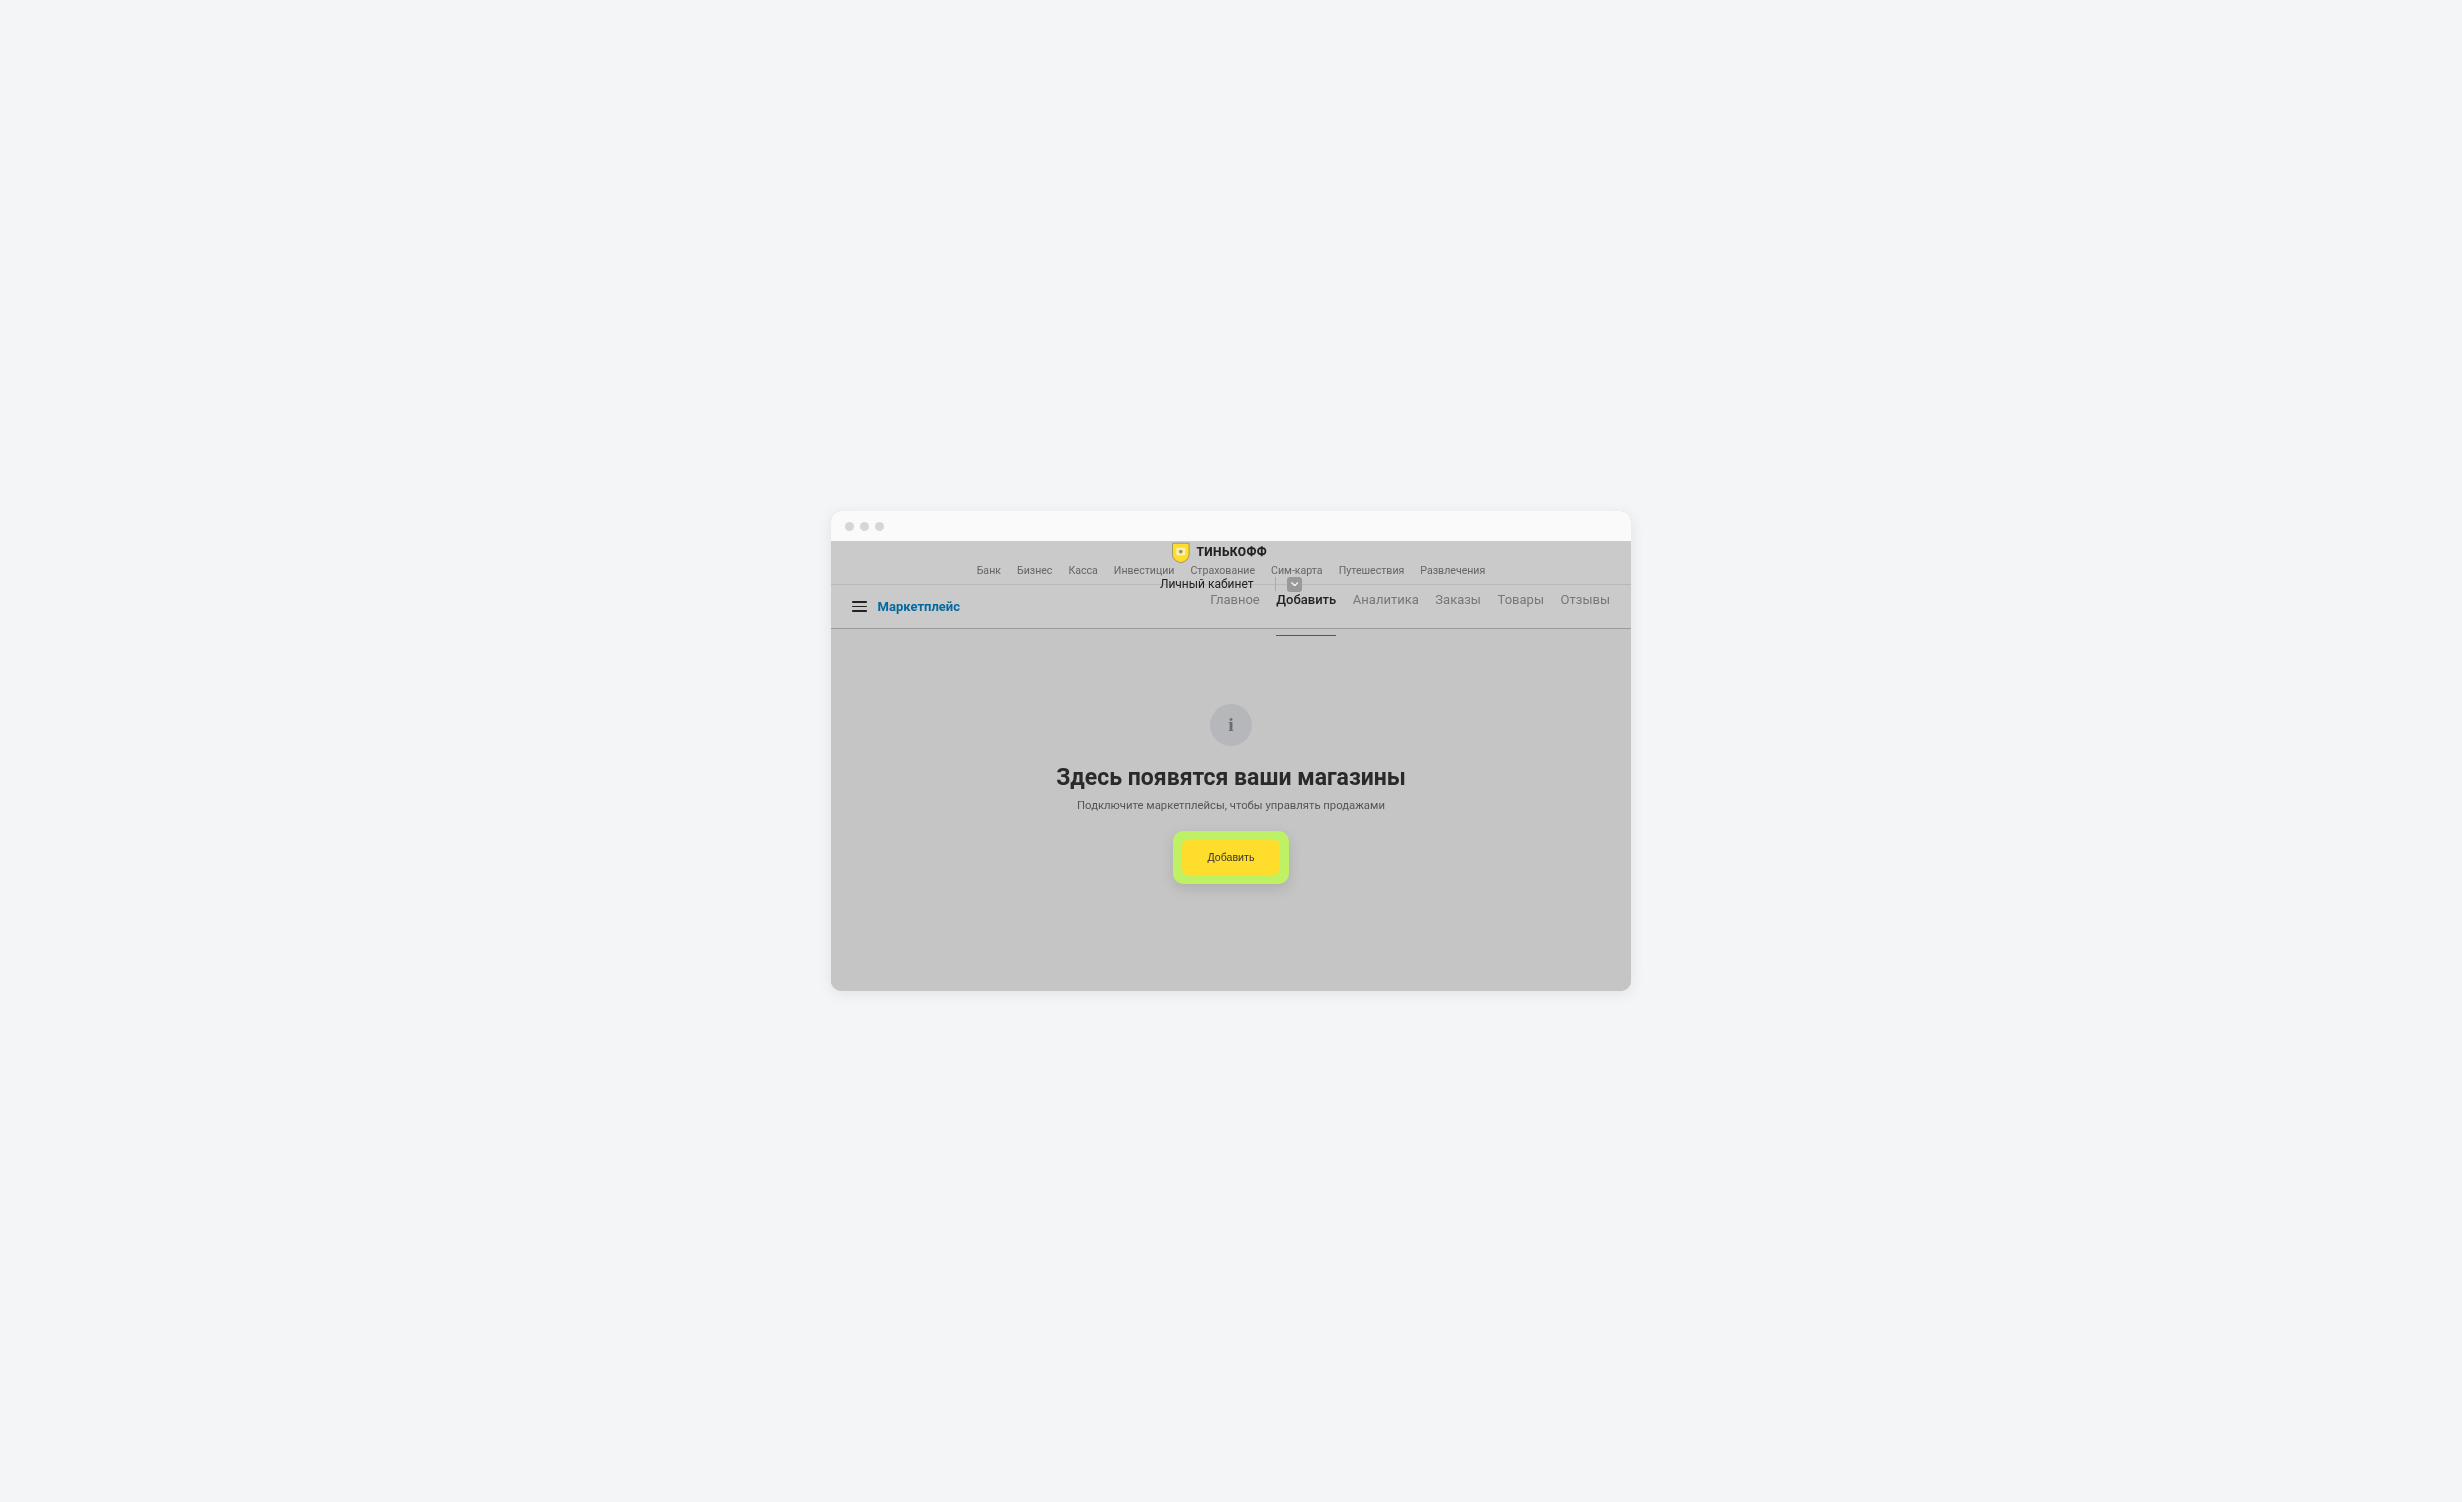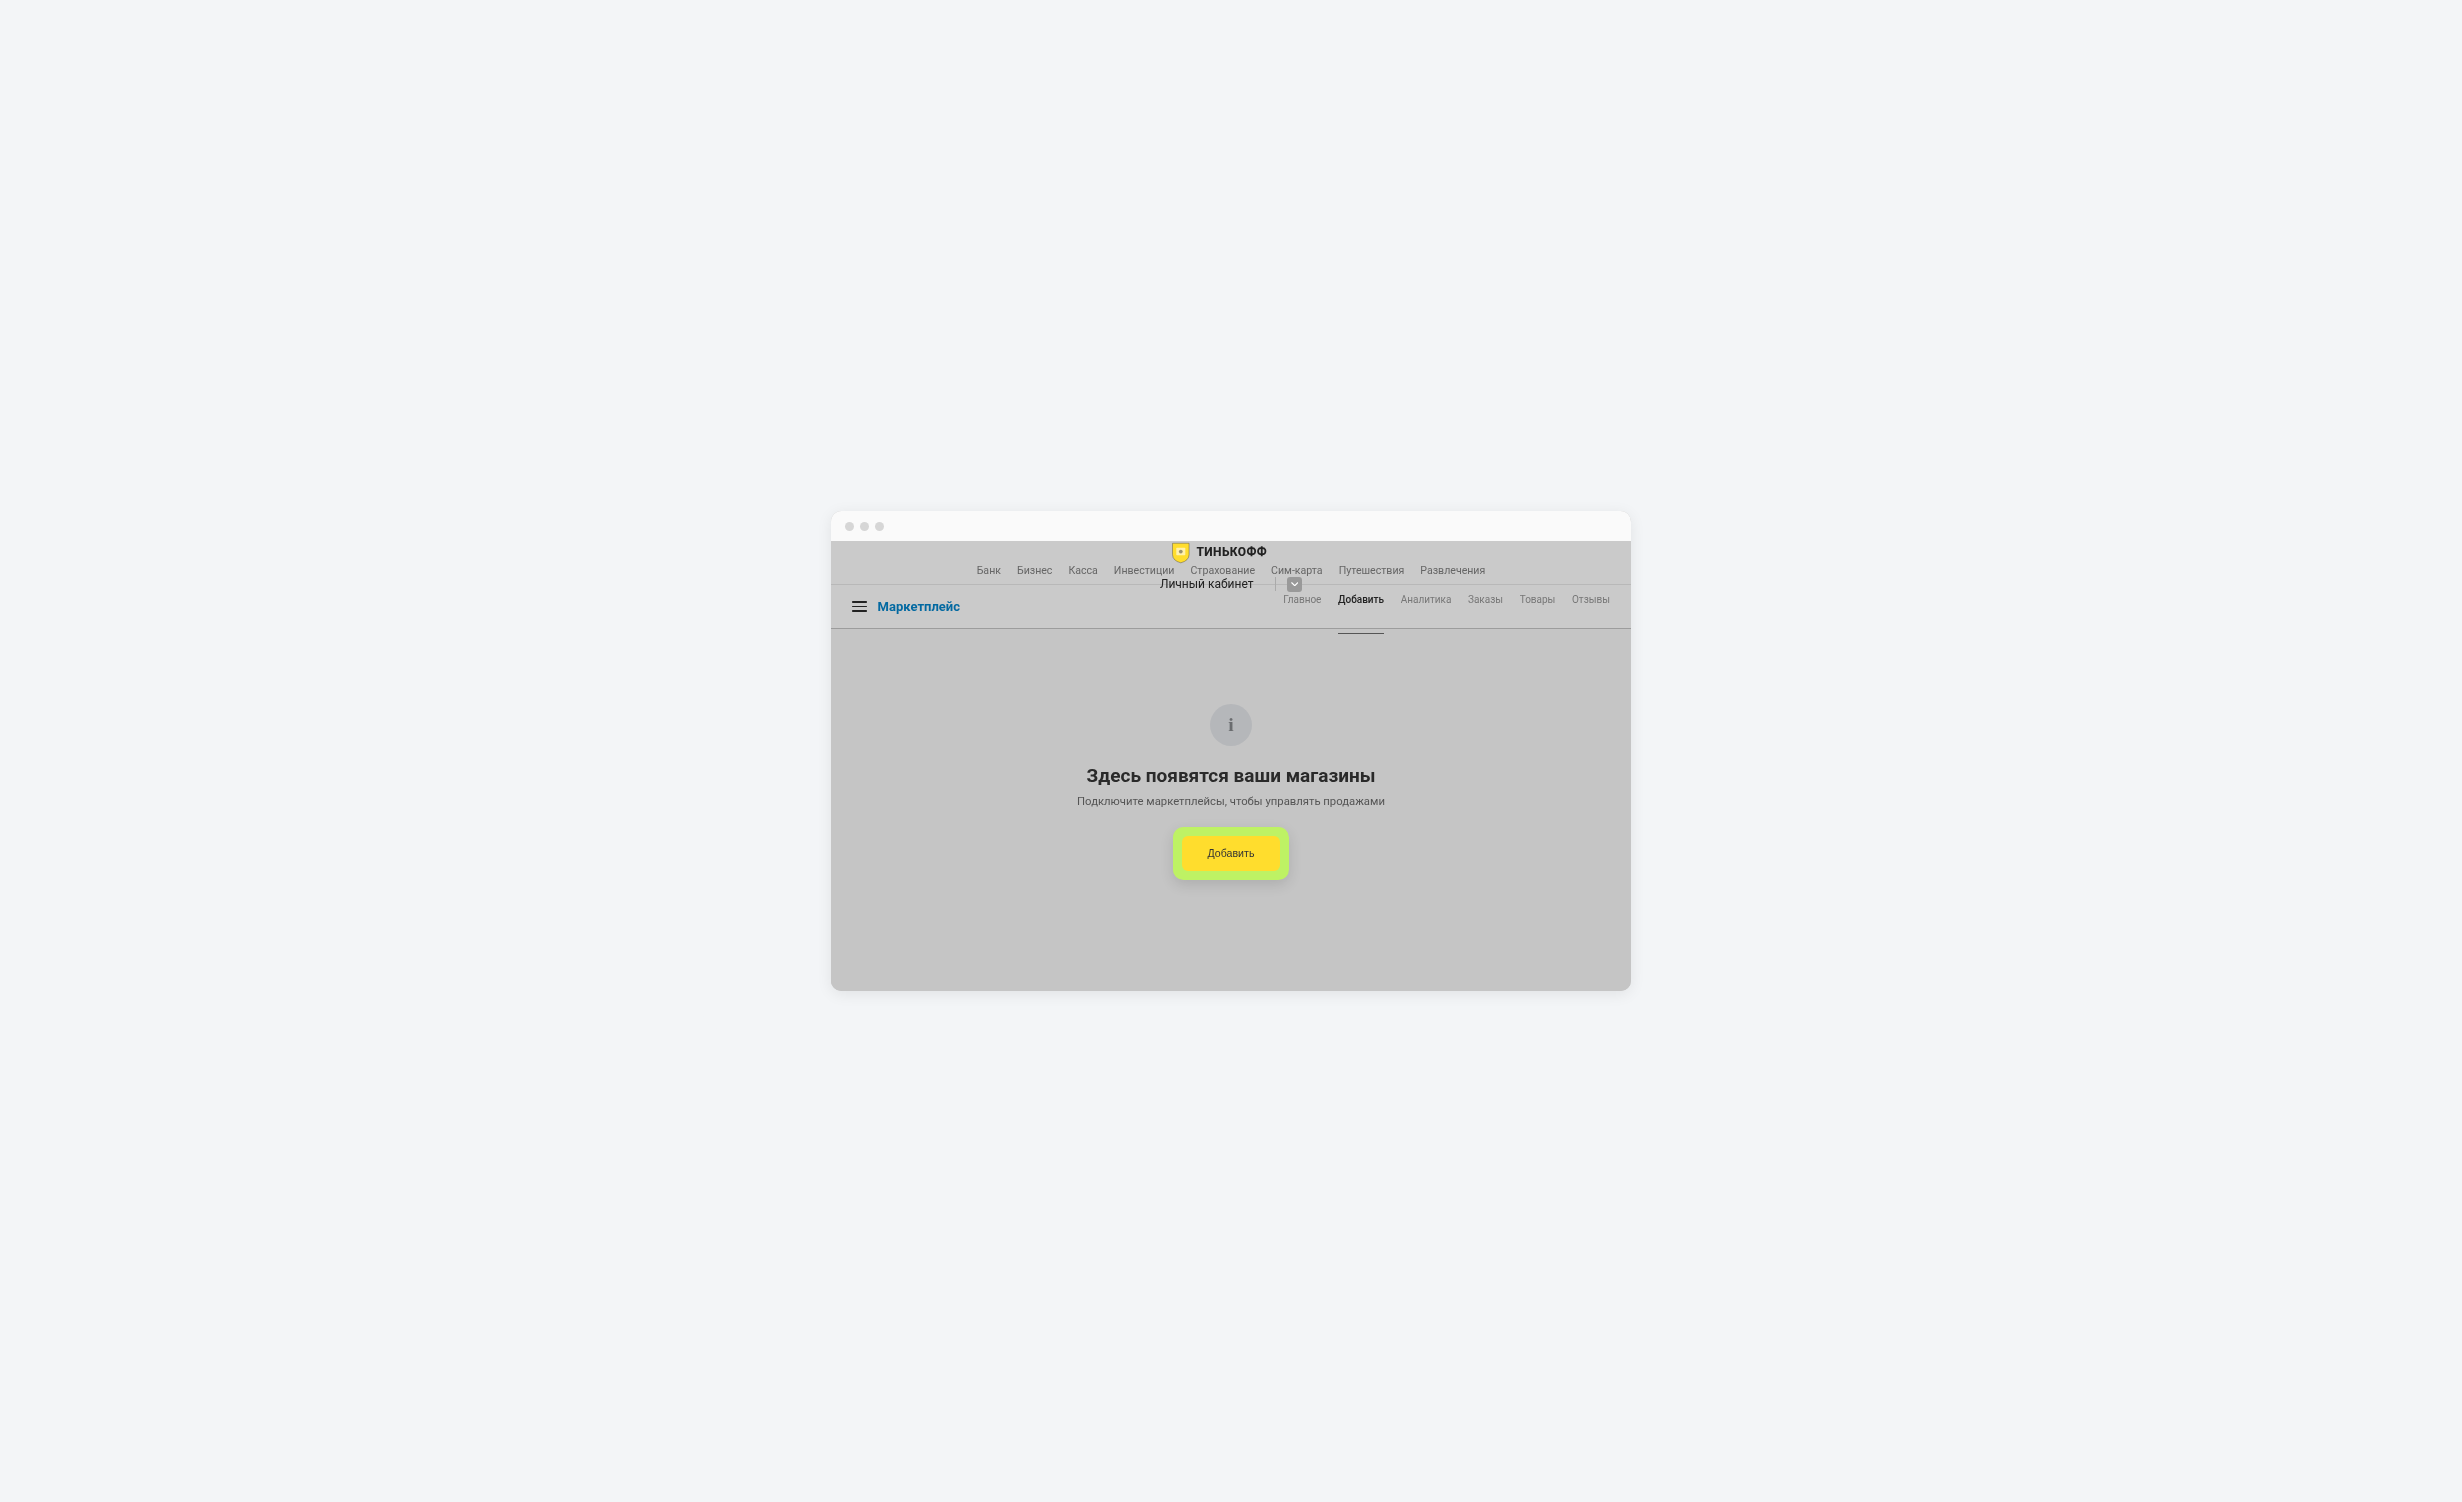--- a/index.html
+++ b/index.html
@@ -147,21 +147,21 @@
       color: #0369a1;
       flex: 1;
     }
     
     .sub-nav-items {
       display: flex;
       gap: 16.6px;
     }
     
     .sub-nav-item {
-      font-size: 10px;
+      font-size: 13px;
       color: #777;
       cursor: pointer;
       padding: 15px 0 29px 0;
       position: relative;
     }
     
     .sub-nav-item.active {
       color: #222;
       font-weight: 500;
     }
@@ -198,21 +198,21 @@
     
     .info-icon-inner {
       font-family: Georgia, serif;
       font-size: 19.6px;
       font-weight: bold;
       font-style: normal;
       color: #6a6c6f;
     }
     
     .empty-title {
-      font-size: 19px;
+      font-size: 23px;
       font-weight: 700;
       color: #2a2a2a;
       margin-bottom: 7.5px;
       text-align: center;
     }
     
     .empty-subtitle {
       font-size: 11.3px;
       color: #555;
       margin-bottom: 19.6px;

